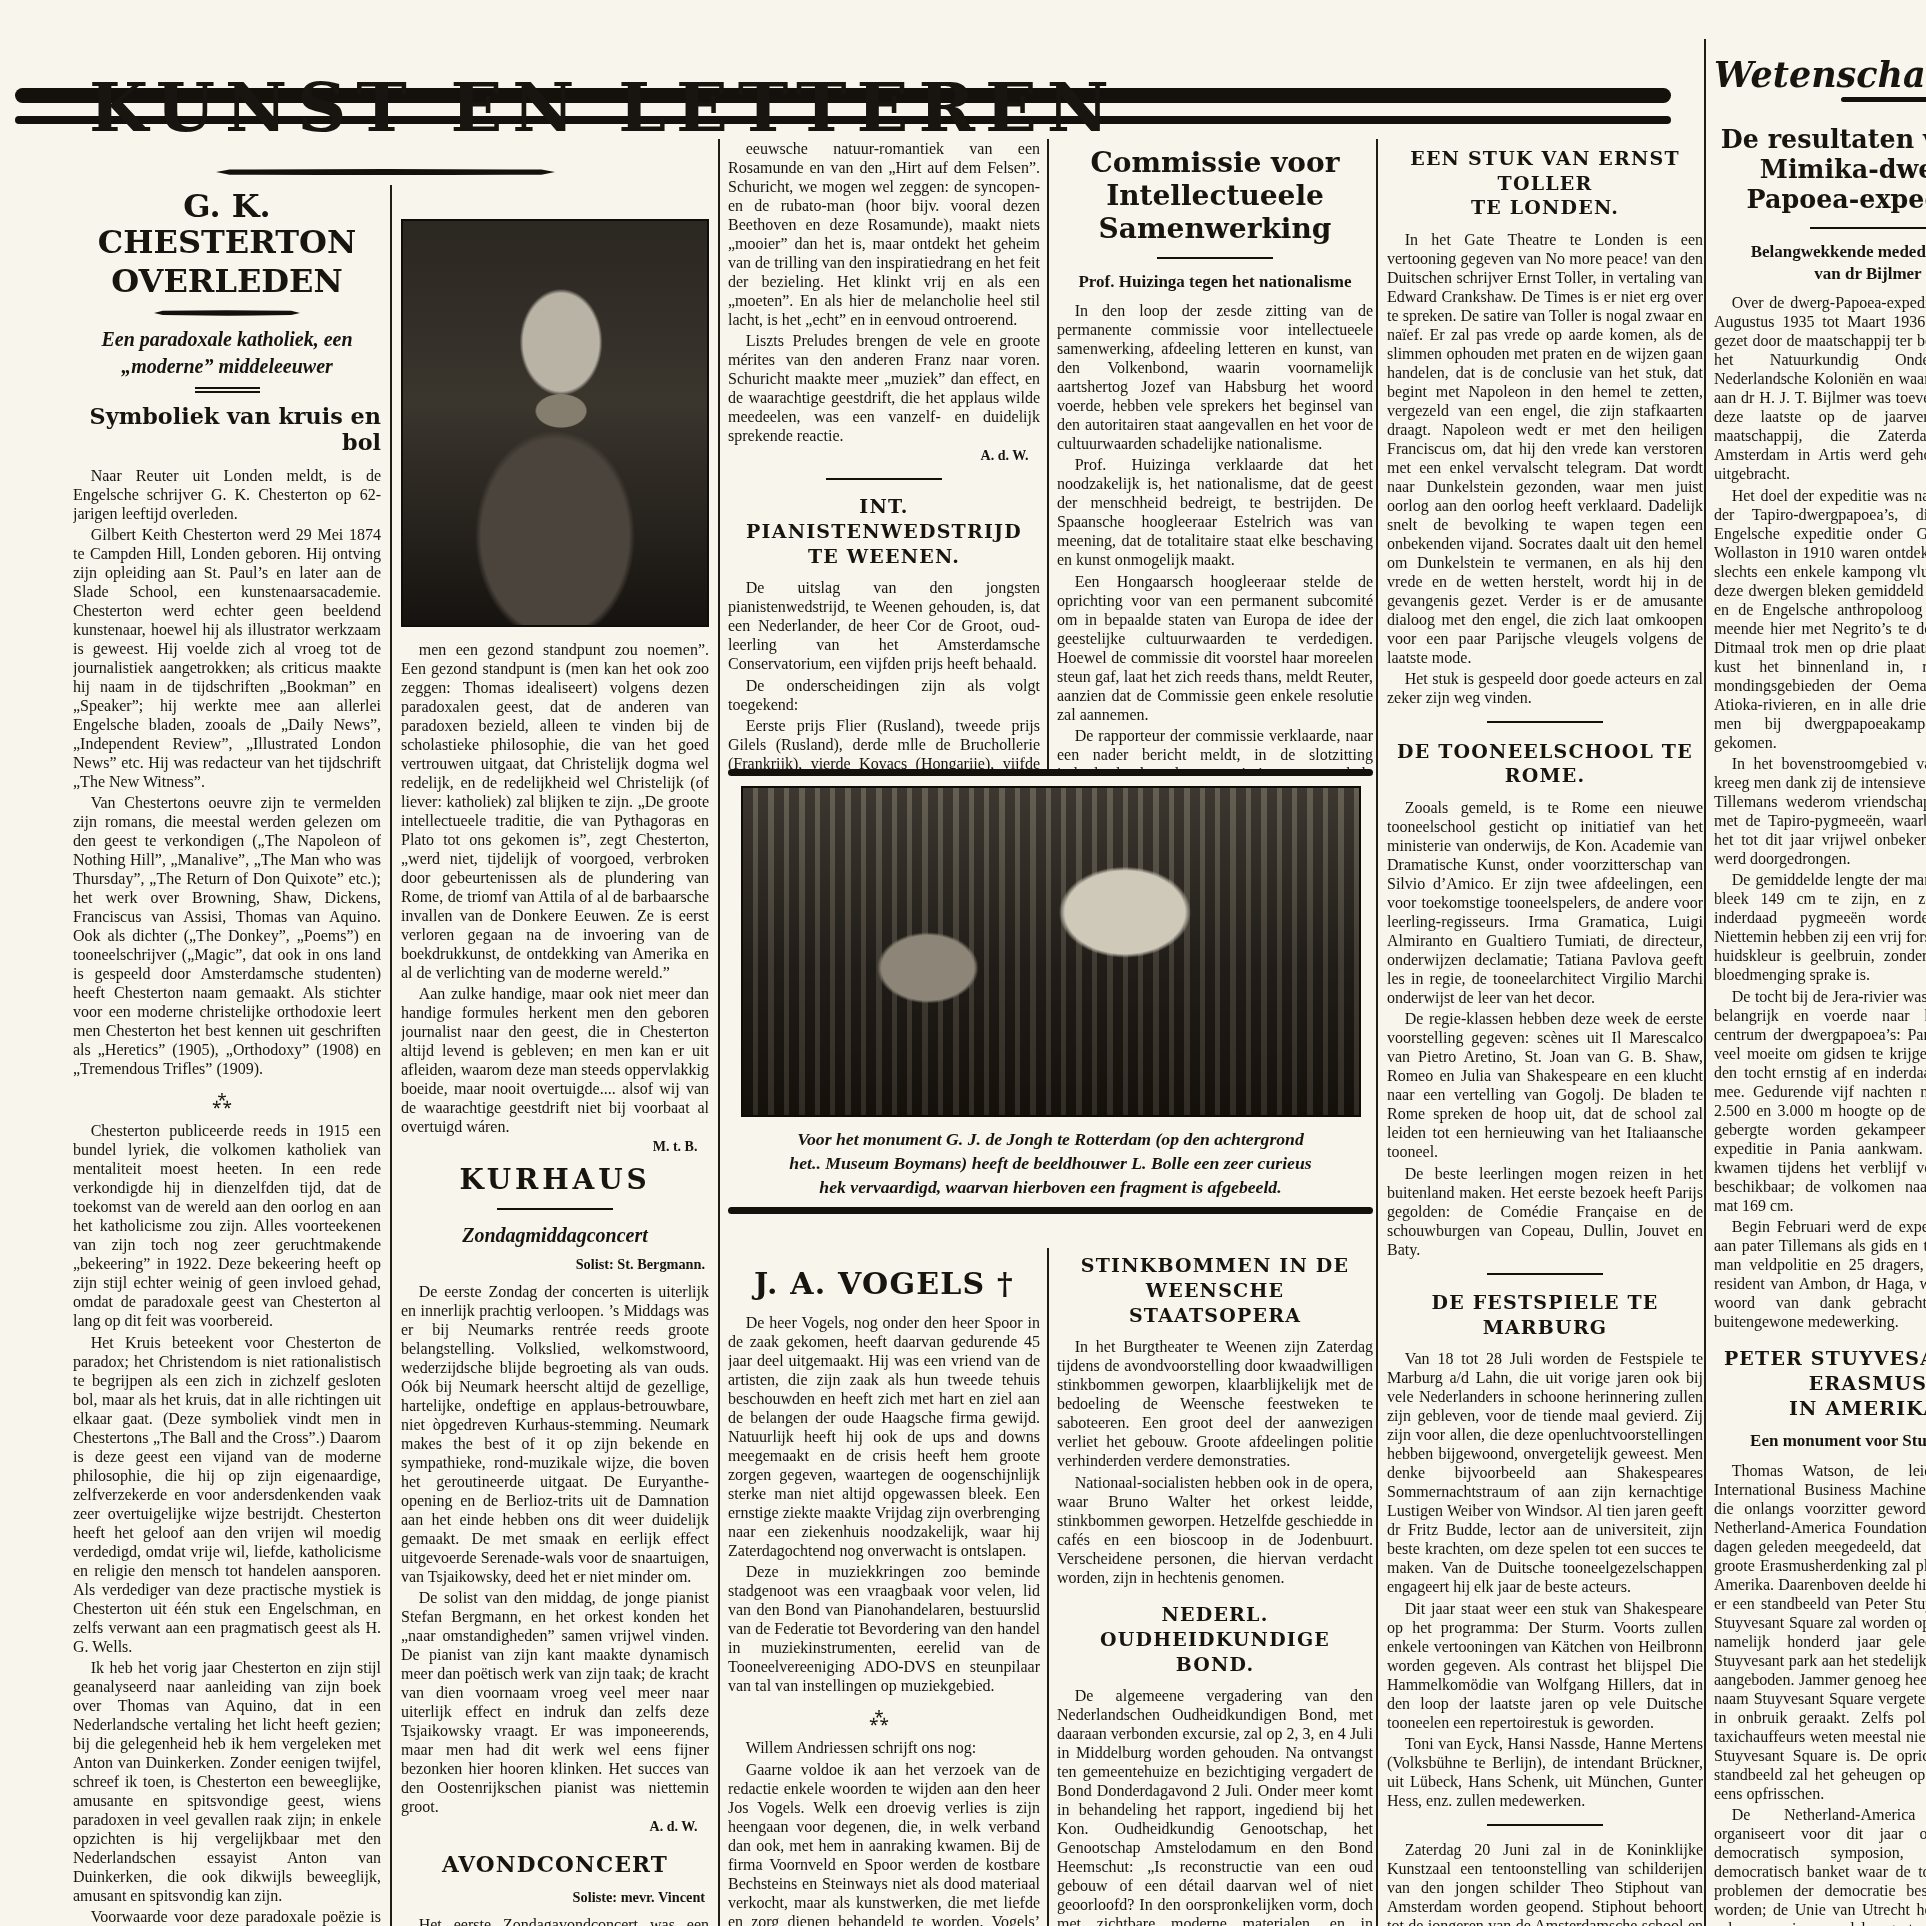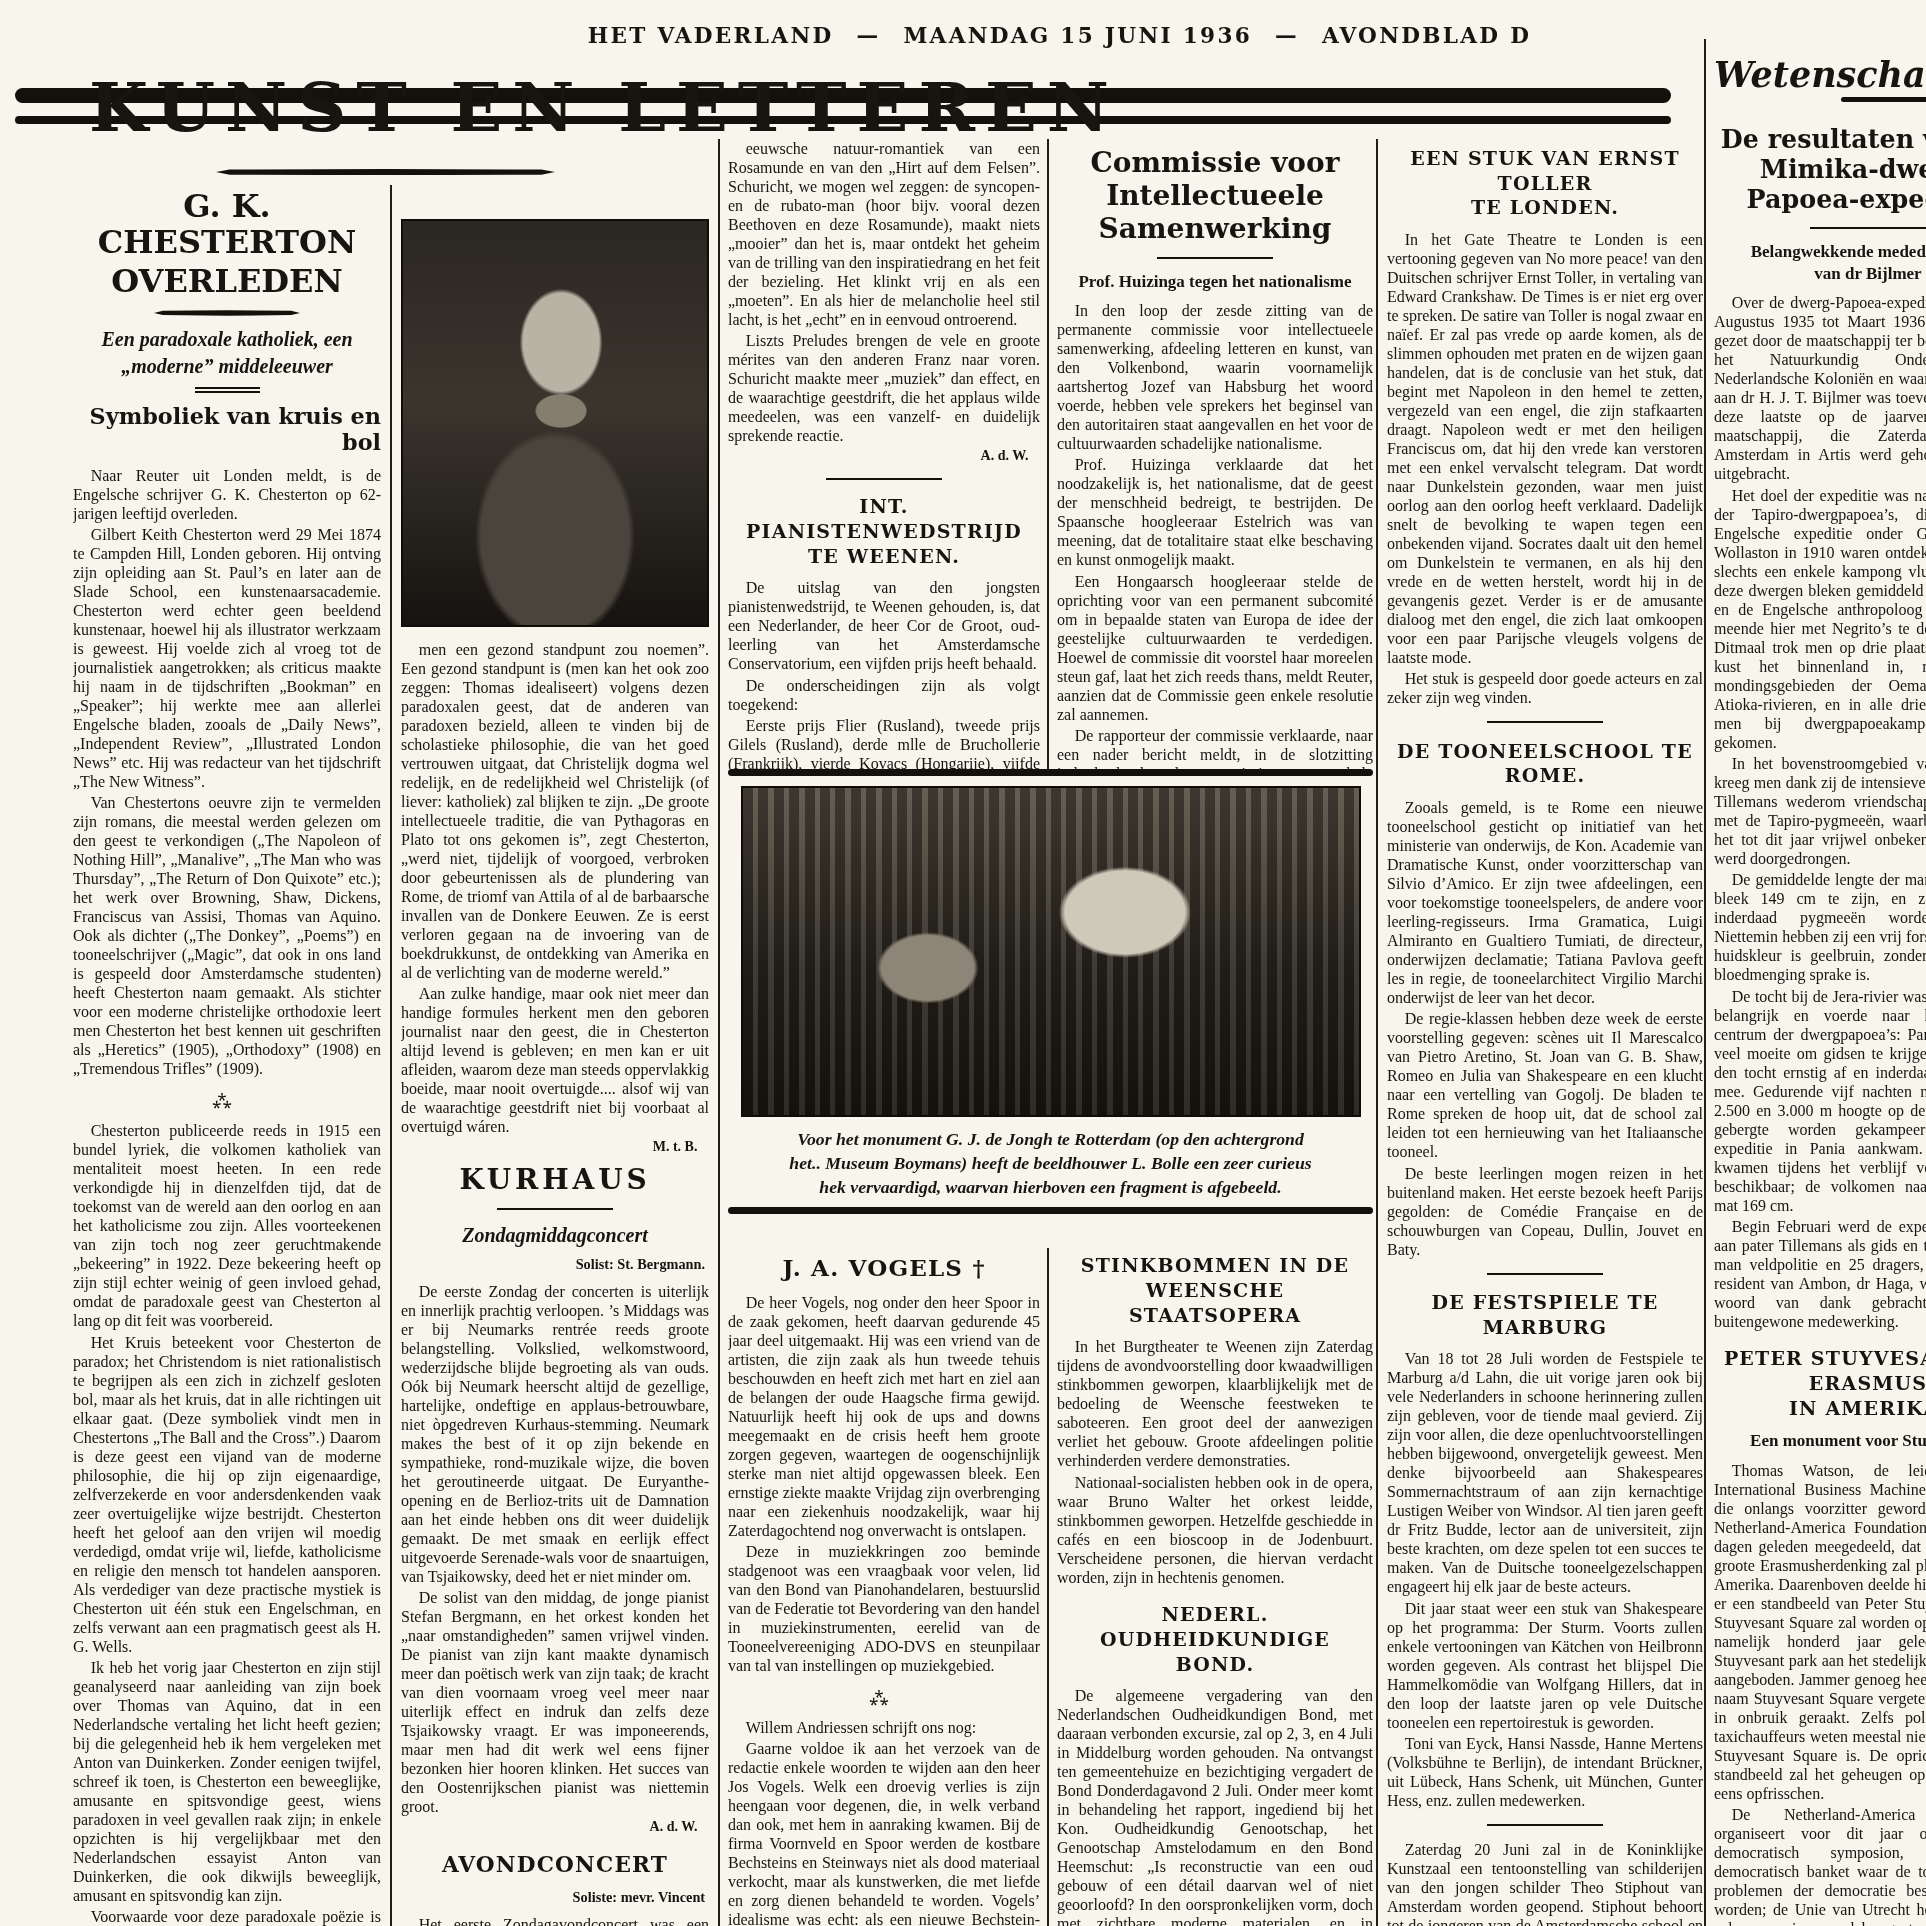--- a/index.html
+++ b/index.html
@@ -67,23 +67,20 @@
   
   .sci-label{font-family:"DejaVu Serif", serif;font-style:italic;font-weight:bold;font-size:35px;
              text-align:right;margin:11.6px 0 2.3px 0;}
   .sci-bar{width:181px;height:5.4px;background:#14100c;margin:0 0 23px auto;border-radius:2.7px;}
 </style>
 </head>
 <body>
 
 <div class="page">
 
-  <div class="masthead">
-    <span>HET VADERLAND</span><span class="dash">—</span><span>MAANDAG 15 JUNI 1936</span><span class="dash">—</span><span>AVONDBLAD D</span>
-  </div>
 
   <div class="toprule1"></div>
   <div class="toprule2"></div>
 
   <div class="banner">KUNST EN LETTEREN</div>
   <div class="banner-diamond"></div>
 
   <div class="vrule" style="left:390px;top:185px;height:2319px;"></div>
   <div class="vrule" style="left:718px;top:139px;height:2365px;"></div>
   <div class="vrule" style="left:1047px;top:139px;height:630px;"></div>
@@ -173,21 +170,21 @@
   </div>
 
   <div class="monument-band">
     <div class="band-rule"></div>
     <div class="photo monument-photo"></div>
     <div class="caption-i band-caption">Voor het monument G. J. de Jongh te Rotterdam (op den achtergrond het.. Museum Boymans) heeft de beeldhouwer L. Bolle een zeer curieus hek vervaardigd, waarvan hierboven een fragment is afgebeeld.</div>
     <div class="band-rule"></div>
   </div>
 
   <div class="col" style="left:728px;top:1248px;width:312px;height:1256px;">
-    <h3 class="hl-art" style="font-size:23px;margin-top:5px;">J. A. VOGELS †</h3>
+    <h3 class="hl-art" style="font-size:30px;margin-top:16px;">J. A. VOGELS †</h3>
     <div>
         <p class="para">De heer Vogels, nog onder den heer Spoor in de zaak gekomen, heeft daarvan gedurende 45 jaar deel uitgemaakt. Hij was een vriend van de artisten, die zijn zaak als hun tweede tehuis beschouwden en heeft zich met hart en ziel aan de belangen der oude Haagsche firma gewijd. Natuurlijk heeft hij ook de ups and downs meegemaakt en de crisis heeft hem groote zorgen gegeven, waartegen de oogenschijnlijk sterke man niet altijd opgewassen bleek. Een ernstige ziekte maakte Vrijdag zijn overbrenging naar een ziekenhuis noodzakelijk, waar hij Zaterdagochtend nog onverwacht is ontslapen.</p>
         <p class="para">Deze in muziekkringen zoo beminde stadgenoot was een vraagbaak voor velen, lid van den Bond van Pianohandelaren, bestuurslid van de Federatie tot Bevordering van den handel in muziekinstrumenten, eerelid van de Tooneelvereeniging ADO-DVS en steunpilaar van tal van instellingen op muziekgebied.</p>
         <p class="stars">⁂</p>
         <p class="para">Willem Andriessen schrijft ons nog:</p>
         <p class="para">Gaarne voldoe ik aan het verzoek van de redactie enkele woorden te wijden aan den heer Jos Vogels. Welk een droevig verlies is zijn heengaan voor degenen, die, in welk verband dan ook, met hem in aanraking kwamen. Bij de firma Voornveld en Spoor werden de kostbare Bechsteins en Steinways niet als dood materiaal verkocht, maar als kunstwerken, die met liefde en zorg dienen behandeld te worden. Vogels’ idealisme was echt: als een nieuwe Bechstein-concertvleugel was aangekomen vroeg hij mij het instrument te komen zien en te bespelen, en dan stond daar naast mij een man, die oprecht verrukt was van de schoonheid van zijn nieuwe aanwinst. Moge hij rusten in vrede.</p>
       </div>
 
   </div>
 

